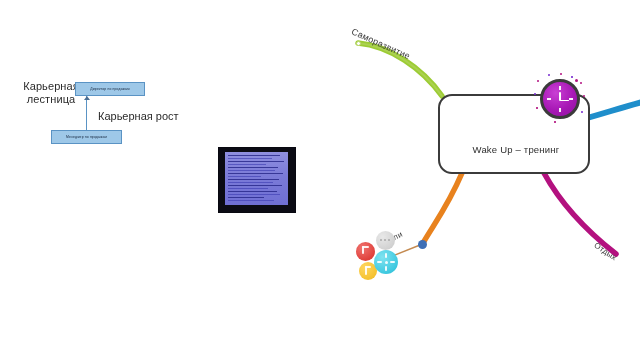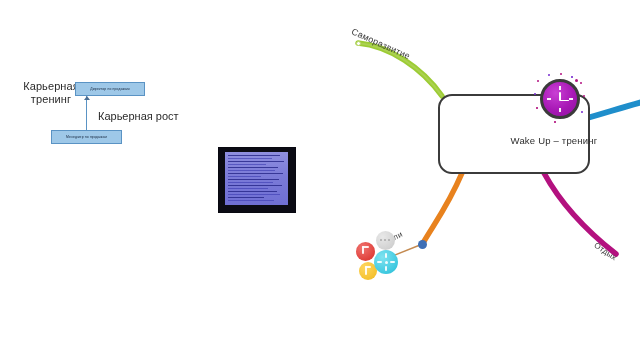--- a/index.html
+++ b/index.html
@@ -152,30 +152,29 @@
     width: 152px;
     height: 80px;
     border: 2.5px solid #3b3b3b;
     border-radius: 14px;
     background: #ffffff;
     box-sizing: border-box;
   }
   .mm-node-label {
     position: absolute;
     left: 0;
-    top: 4px;
+    top: 13px;
     width: 152px;
     height: 80px;
     display: flex;
     align-items: center;
     justify-content: center;
     font-size: 9.5px;
     color: #2e2e2e;
     letter-spacing: .2px;
-    margin-left: 38px;
   }
 
   
   #clock-badge {
     position: absolute;
     left: 204px;
     top: 63px;
     width: 52px;
     height: 52px;
   }
@@ -292,21 +291,21 @@
 </style>
 </head>
 <body>
 
 <div id="canvas">
 
   <div id="career-diagram">
 
     <div class="career-title">
       <span>Карьерная</span><br>
-      <span>тренинг</span>
+      <span>лестница</span>
     </div>
 
     <div class="growth-label">Карьерная рост</div>
 
     <div class="flow-box" id="box-director">Директор по продажам</div>
 
     <div class="flow-arrow"></div>
     <div class="flow-arrow-h"></div>
 
     <div class="flow-box" id="box-manager">Менеджер по продажам</div>

